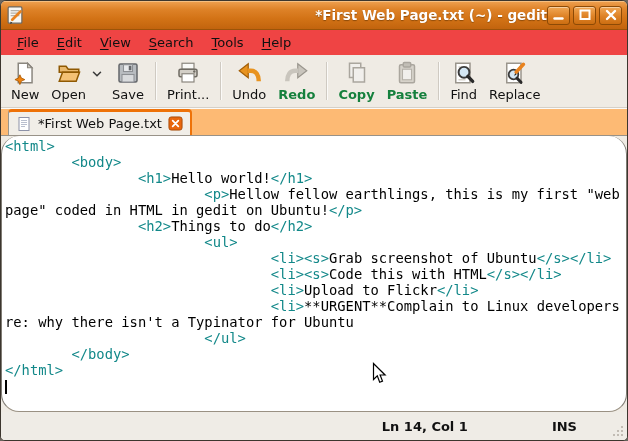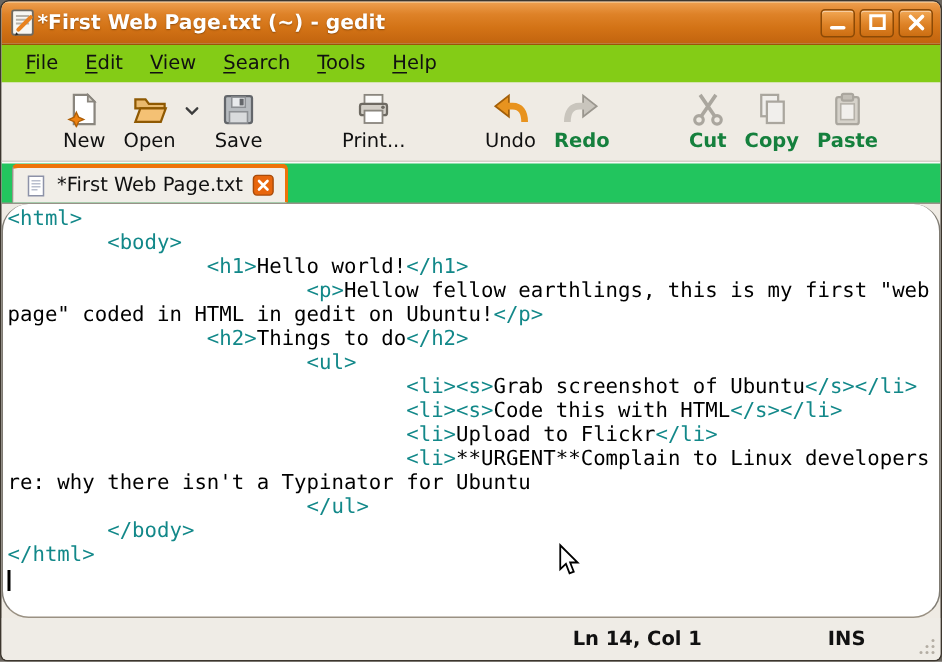--- a/index.html
+++ b/index.html
@@ -17,66 +17,66 @@
   .titlebar {
     height: 29px; flex: 0 0 29px;
     display: flex; align-items: center;
     padding: 0 5px 0 4px;
     background: linear-gradient(180deg,#EFA151 0%,#DE8228 30%,#D37316 62%,#C2640E 100%);
     box-shadow: inset 0 1px 0 rgba(255,230,190,.45);
     border-bottom: 1px solid #9C5408;
   }
   .app-icon { width: 20px; height: 20px; flex: 0 0 20px; }
   .title-text {
-    flex: 1; text-align: left;
+    flex: 1; text-align: right;
     color: #fff; font-weight: bold; font-size: 13.5px;
     text-shadow: 0 1px 1px rgba(90,45,0,.55);
     white-space: nowrap; overflow: hidden;
   }
   .win-controls { display: flex; gap: 3px; }
   .win-btn {
     width: 23px; height: 19px;
     border: 1px solid #8C4A06; border-radius: 3px;
     background: linear-gradient(180deg,#F2A855 0%,#DE8226 55%,#CC6E12 100%);
     box-shadow: inset 0 1px 0 rgba(255,255,255,.45);
     display: flex; align-items: center; justify-content: center;
   }
   
   .menubar {
     height: 25px; flex: 0 0 25px;
     display: flex; align-items: center;
     gap: 2px; padding-left: 8px;
-    background: #84cc16;
+    background: #ef4444;
     font-size: 13px; color: #111;
   }
   .menu-item { padding: 3px 8px; white-space: nowrap; }
   .menu-item u { text-decoration: underline; text-underline-offset: 2px; }
   
   .toolbar {
     height: 53px; flex: 0 0 53px;
     display: flex; align-items: center;
     padding: 2px 4px;
     background: #EFEBE4;
     border-bottom: 1px solid #D5D0C8;
   }
-  .tb-group { display: flex; align-items: center; height: 100%; margin-left: 31px; }
+  .tb-group { display: flex; align-items: center; height: 100%; }
   .tb-sep { width: 1px; height: 38px; background: #CFCAC2; margin: 0 5px; box-shadow: 1px 0 0 #fbfaf8; }
   .tb-item {
     display: flex; flex-direction: column; align-items: center; justify-content: center;
     padding: 2px 6px; gap: 2px; border-radius: 3px;
   }
   .tb-item .tb-icon { width: 24px; height: 24px; }
   .tb-item .tb-label { font-size: 13px; color: #111; white-space: nowrap; }
   .tb-item.disabled .tb-label { color: #15803d; font-weight: bold; }
   .tb-drop { width: 14px; height: 24px; display:flex; align-items:center; justify-content:center; margin: -14px 2px 0 -2px; }
   
   .tabbar {
     height: 28px; flex: 0 0 28px;
     display: flex; align-items: flex-end;
-    background: #22c55e;
+    background: #fdba74;
     border-top: 1px solid #FBFAF8;
     border-bottom: 1px solid #989288;
     padding-left: 7px;
   }
   .tab {
     height: 26px;
     display: flex; align-items: center; gap: 6px;
     padding: 0 7px;
     background: #F1EEE8;
     border-top: 3px solid var(--accent,#EE7208);
@@ -226,28 +226,20 @@
         <span class="tb-item disabled">
           <span class="tb-icon"><svg width="100%" height="100%" viewBox="0 0 16 16">
               <path d="M14.5 6.5L8.5 1.8v9.4z" fill="#c9c5bd" stroke="#9a968e" stroke-width=".8"></path>
               <path d="M9 6.5H6.8c-3.4 0-5.3 2.6-5.3 7" fill="none" stroke="#c9c5bd" stroke-width="3"></path>
             </svg></span>
           <span class="tb-label">Redo</span>
         </span>
       </span>
       <span class="tb-sep"></span>
       <span class="tb-group">
-        <span class="tb-item disabled">
-          <span class="tb-icon"><svg width="100%" height="100%" viewBox="0 0 16 16">
-              <path d="M4.5 1.5L11 11M11.5 1.5L5 11" stroke="#aaa69e" stroke-width="1.6" fill="none"></path>
-              <circle cx="4" cy="12.6" r="1.9" fill="none" stroke="#aaa69e" stroke-width="1.4"></circle>
-              <circle cx="12" cy="12.6" r="1.9" fill="none" stroke="#aaa69e" stroke-width="1.4"></circle>
-            </svg></span>
-          <span class="tb-label">Cut</span>
-        </span>
         <span class="tb-item disabled">
           <span class="tb-icon"><svg width="100%" height="100%" viewBox="0 0 16 16">
               <rect x="3" y="1.5" width="7.5" height="9.5" fill="#f1efec" stroke="#aaa69e"></rect>
               <rect x="5.5" y="4.5" width="7.5" height="9.5" fill="#f1efec" stroke="#aaa69e"></rect>
             </svg></span>
           <span class="tb-label">Copy</span>
         </span>
         <span class="tb-item disabled">
           <span class="tb-icon"><svg width="100%" height="100%" viewBox="0 0 16 16">
               <rect x="3" y="2.5" width="10" height="12" rx="1" fill="#d6d2ca" stroke="#aaa69e"></rect>

